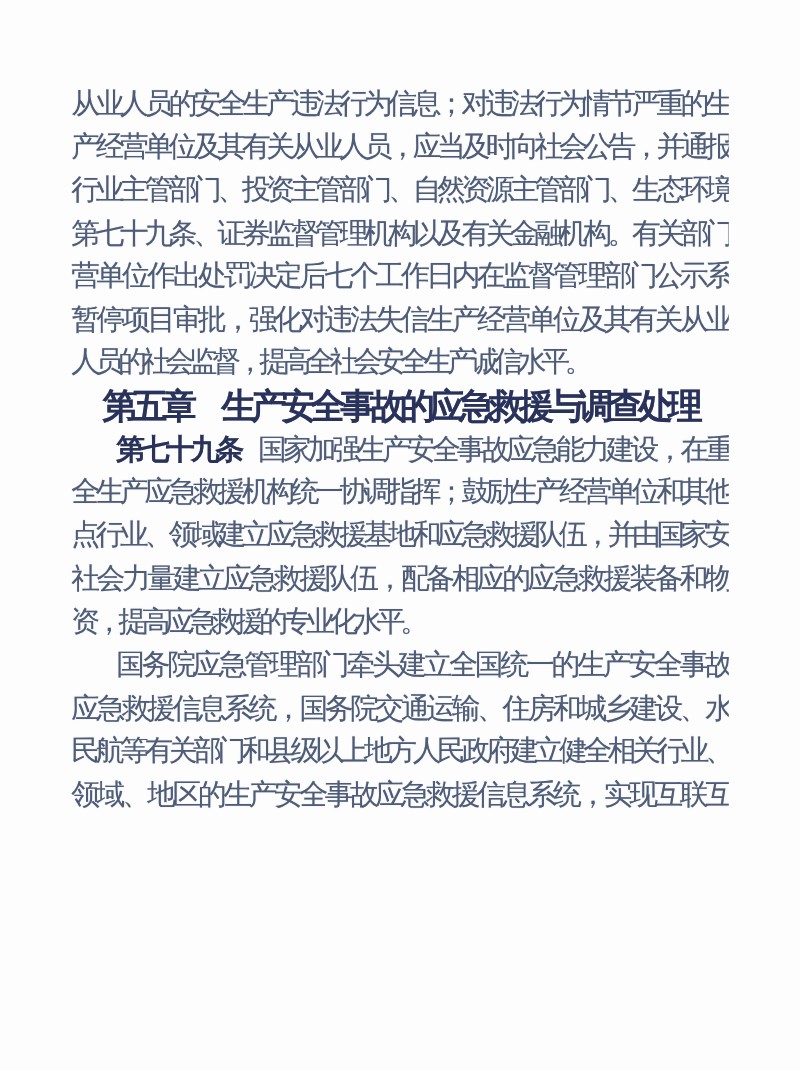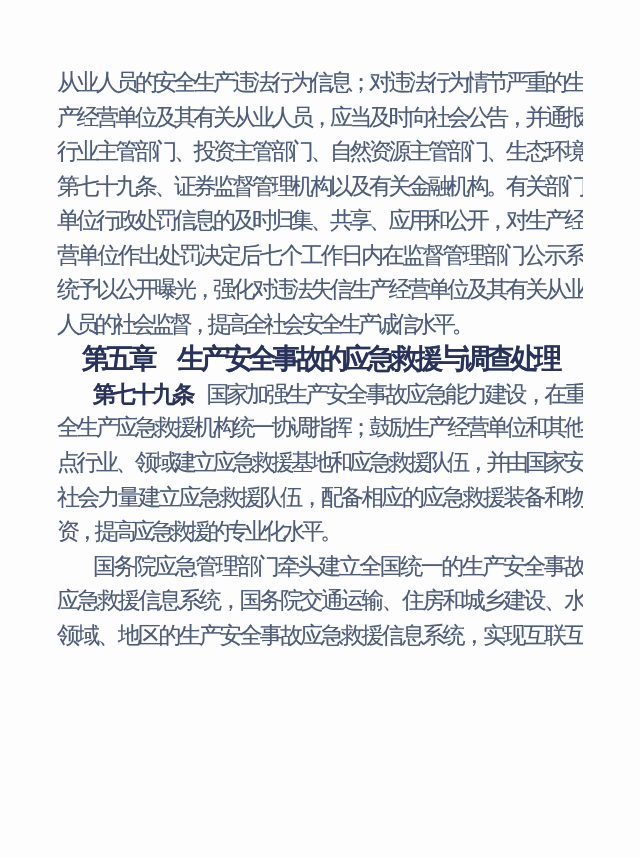--- a/index.html
+++ b/index.html
@@ -58,33 +58,33 @@
 <body>
 
 <div class="page">
   <div class="textcol">
 
     <div class="line just">从业人员的安全生产违法行为信息；对违法行为情节严重的生</div>
     <div class="line just">产经营单位及其有关从业人员，应当及时向社会公告，并通报</div>
     <div class="line just">行业主管部门、投资主管部门、自然资源主管部门、生态环境</div>
     <div class="line just">第七十九条、证券监督管理机构以及有关金融机构。有关部门和</div>
 
-    <div class="line just">单位行政处罚信息的及时归集、共享、应用和公开，对生产经</div>
     <div class="line just">营单位作出处罚决定后七个工作日内在监督管理部门公示系</div>
-    <div class="line just">统予以公开曝光，强化对违法失信生产经营单位及其有关从业</div>
+    <div class="line just">暂停项目审批，强化对违法失信生产经营单位及其有关从业</div>
     <div class="line">人员的社会监督，提高全社会安全生产诚信水平。</div>
 
     <div class="line center heading">第五章　生产安全事故的应急救援与调查处理</div>
 
     <div class="line just indent">
       <span class="bold-label">第七十九条</span><span class="gap"></span><span>国家加强生产安全事故应急能力建设，在重</span>
     </div>
     <div class="line just">全生产应急救援机构统一协调指挥；鼓励生产经营单位和其他</div>
     <div class="line just">点行业、领域建立应急救援基地和应急救援队伍，并由国家安</div>
     <div class="line just">社会力量建立应急救援队伍，配备相应的应急救援装备和物</div>
     <div class="line">资，提高应急救援的专业化水平。</div>
 
     <div class="line just indent">国务院应急管理部门牵头建立全国统一的生产安全事故</div>
     <div class="line just">应急救援信息系统，国务院交通运输、住房和城乡建设、水利、</div>
+    <div class="line just">民航等有关部门和县级以上地方人民政府建立健全相关行业、</div>
     <div class="line just">领域、地区的生产安全事故应急救援信息系统，实现互联互通、</div>
 
   </div>
 </div>
 
 </body></html>

